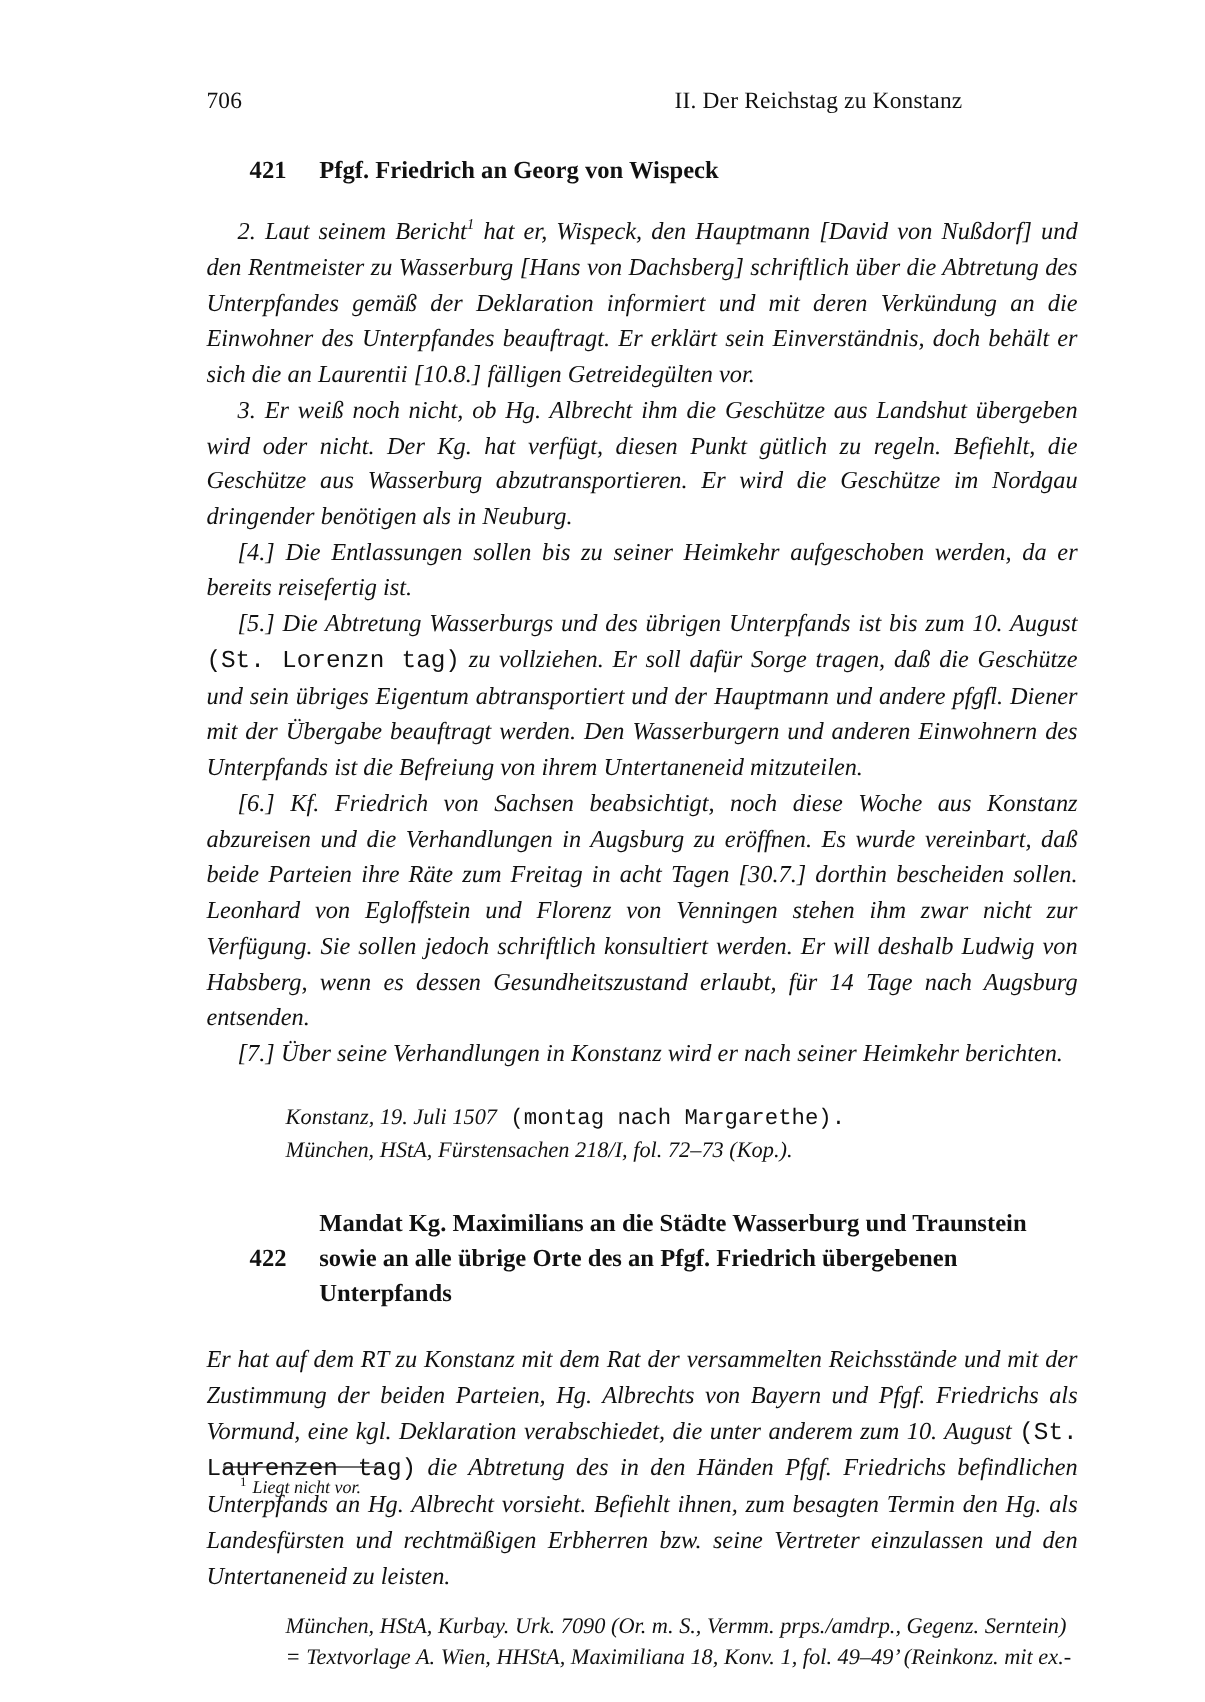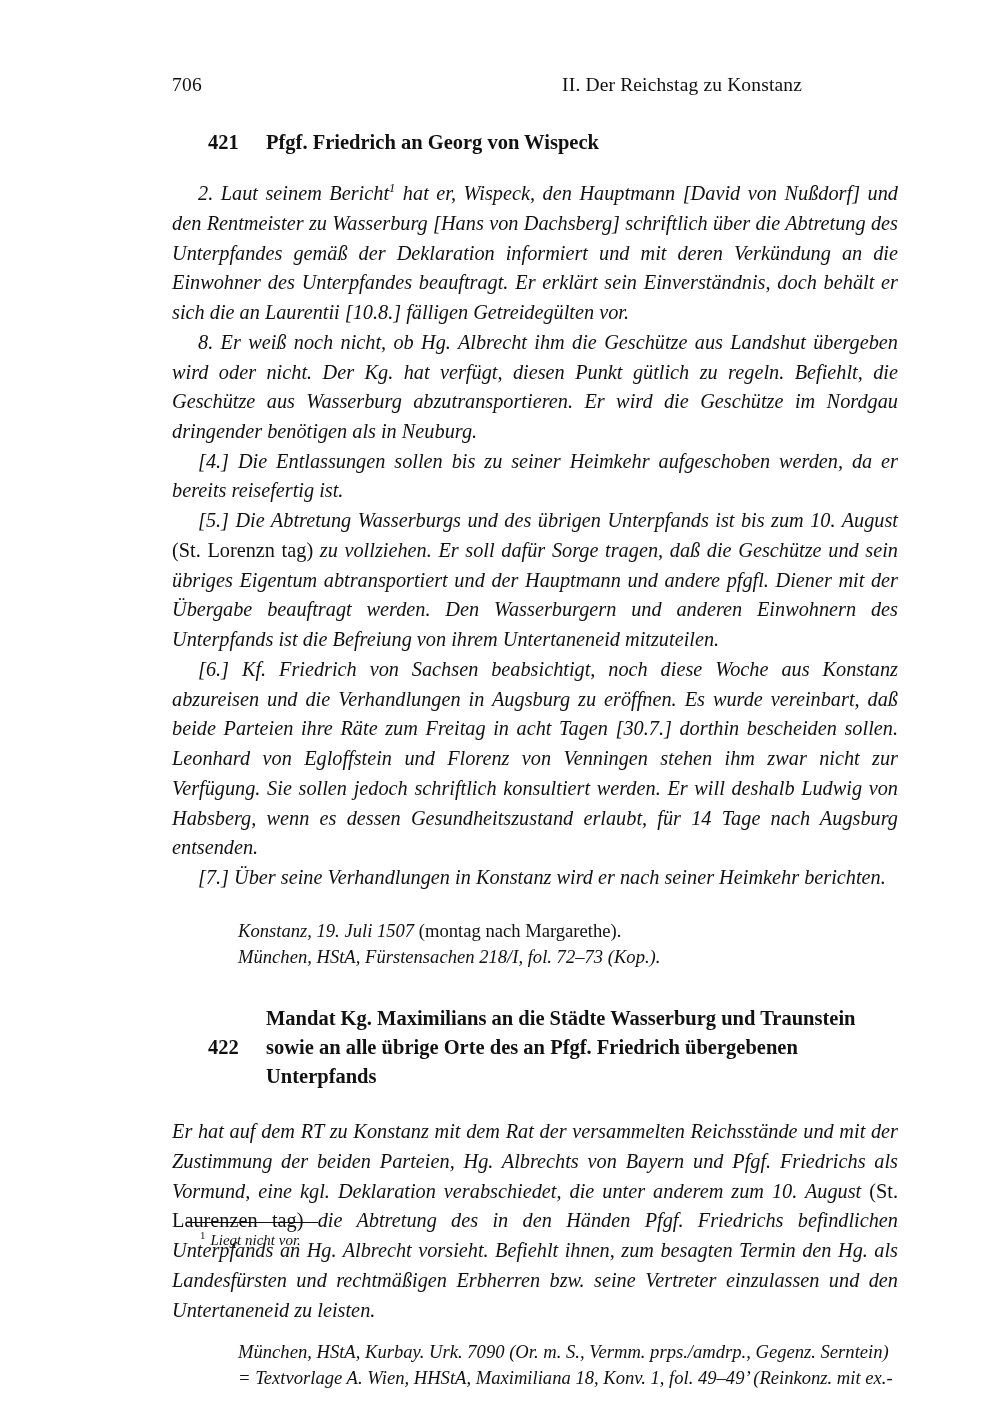--- a/index.html
+++ b/index.html
@@ -83,20 +83,21 @@
     hyphens: none;
   }
   .para.indent {
     text-indent: 26px;
   }
   .para.noindent {
     text-indent: 0;
   }
   .roman {
     font-style: normal;
+    font-family: Liberation Mono, monospace;
   }
   sup.fn {
     font-size: 0.62em;
     font-style: italic;
     vertical-align: super;
     line-height: 0;
   }
 
   
   .cite-block {
@@ -155,21 +156,21 @@
     </div>
 
     <div class="section-heading">
       <span class="num">421</span>
       <span class="htext">Pfgf. Friedrich an Georg von Wispeck</span>
     </div>
 
 
     <p class="para indent"><span>2. Laut seinem Bericht</span><sup class="fn">1</sup><span> hat er, Wispeck, den Hauptmann [David von Nußdorf] und den Rentmeister zu Wasserburg [Hans von Dachsberg] schriftlich über die Abtretung des Unterpfandes gemäß der Deklaration informiert und mit deren Verkündung an die Einwohner des Unterpfandes beauftragt. Er erklärt sein Einverständnis, doch behält er sich die an Laurentii [10.8.] fälligen Getreidegülten vor.</span></p>
 
-    <p class="para indent">8. Er weiß noch nicht, ob Hg. Albrecht ihm die Geschütze aus Landshut übergeben wird oder nicht. Der Kg. hat verfügt, diesen Punkt gütlich zu regeln. Befiehlt, die Geschütze aus Wasserburg abzutransportieren. Er wird die Geschütze im Nordgau dringender benötigen als in Neuburg.</p>
+    <p class="para indent">3. Er weiß noch nicht, ob Hg. Albrecht ihm die Geschütze aus Landshut übergeben wird oder nicht. Der Kg. hat verfügt, diesen Punkt gütlich zu regeln. Befiehlt, die Geschütze aus Wasserburg abzutransportieren. Er wird die Geschütze im Nordgau dringender benötigen als in Neuburg.</p>
 
     <p class="para indent">[4.] Die Entlassungen sollen bis zu seiner Heimkehr aufgeschoben werden, da er bereits reisefertig ist.</p>
 
     <p class="para indent"><span>[5.] Die Abtretung Wasserburgs und des übrigen Unterpfands ist bis zum 10. August </span><span class="roman">(St. Lorenzn tag)</span><span> zu vollziehen. Er soll dafür Sorge tragen, daß die Geschütze und sein übriges Eigentum abtransportiert und der Hauptmann und andere pfgfl. Diener mit der Übergabe beauftragt werden. Den Wasserburgern und anderen Einwohnern des Unterpfands ist die Befreiung von ihrem Untertaneneid mitzuteilen.</span></p>
 
     <p class="para indent">[6.] Kf. Friedrich von Sachsen beabsichtigt, noch diese Woche aus Konstanz abzureisen und die Verhandlungen in Augsburg zu eröffnen. Es wurde vereinbart, daß beide Parteien ihre Räte zum Freitag in acht Tagen [30.7.] dorthin bescheiden sollen. Leonhard von Egloffstein und Florenz von Venningen stehen ihm zwar nicht zur Verfügung. Sie sollen jedoch schriftlich konsultiert werden. Er will deshalb Ludwig von Habsberg, wenn es dessen Gesundheitszustand erlaubt, für 14 Tage nach Augsburg entsenden.</p>
 
     <p class="para indent">[7.] Über seine Verhandlungen in Konstanz wird er nach seiner Heimkehr berichten.</p>
 
     <div class="cite-block" id="cite-421">

